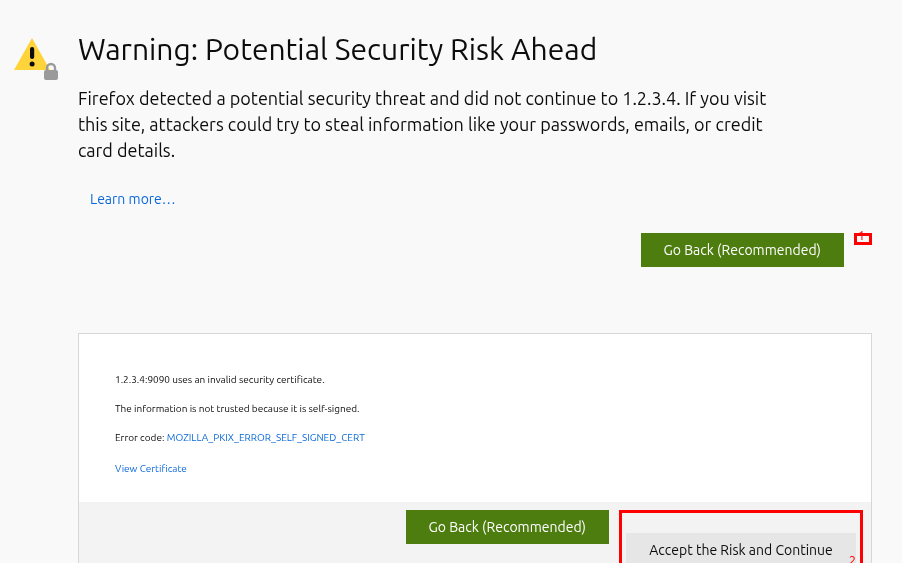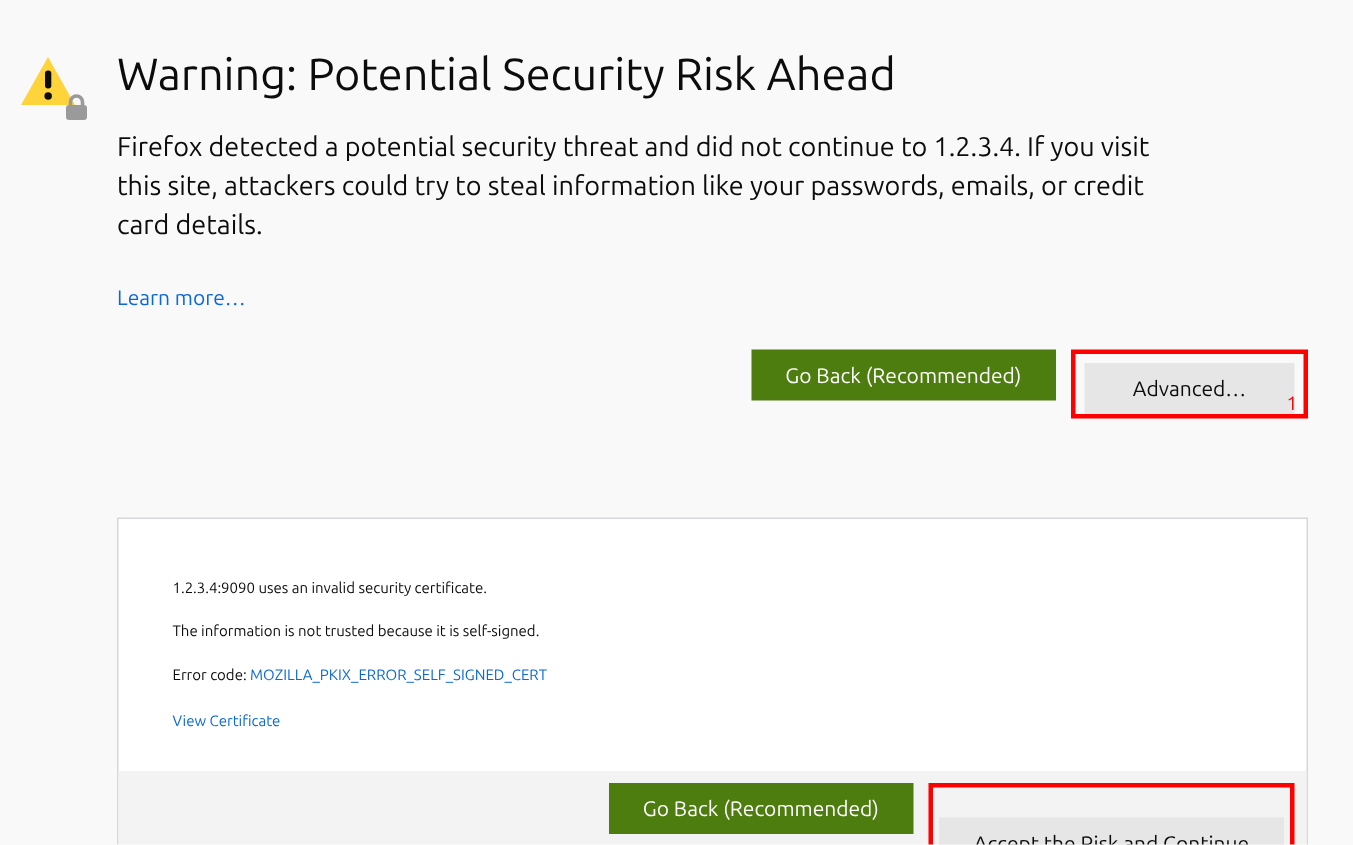--- a/index.html
+++ b/index.html
@@ -40,20 +40,21 @@
     font-size: 18px;
     line-height: 1.45;
     max-width: 720px;
     margin-bottom: 26px;
   }
   .link {
     color: #0a68da;
     font-size: 14px;
     cursor: pointer;
     text-decoration: none;
+    margin-left: 12px;
   }
   .btn-row {
     display: flex;
     justify-content: flex-end;
     gap: 10px;
     margin-top: 26px;
     align-items: flex-start;
   }
   button {
     font-family: inherit;
@@ -137,21 +138,20 @@
     <div class="content">
       <h1 class="title">Warning: Potential Security Risk Ahead</h1>
       <p class="desc">
         <span>Firefox detected a potential security threat and did not continue to </span><span>1.2.3.4</span><span>. If you visit this site, attackers could try to steal information like your passwords, emails, or credit card details.</span>
       </p>
       <a class="link">Learn more…</a>
 
       <div class="btn-row">
         <button class="btn-primary">Go Back (Recommended)</button>
         <div class="highlight-box">
-          <button class="btn-secondary" style="min-width:140px;">Advanced…</button>
           <span class="highlight-num">1</span>
         </div>
       </div>
 
       <div class="details-panel">
         <div class="details-body">
           <p>
             <span>1.2.3.4:9090</span><span> uses an invalid security certificate.</span>
           </p>
           <p>The information is not trusted because it is self-signed.</p>

